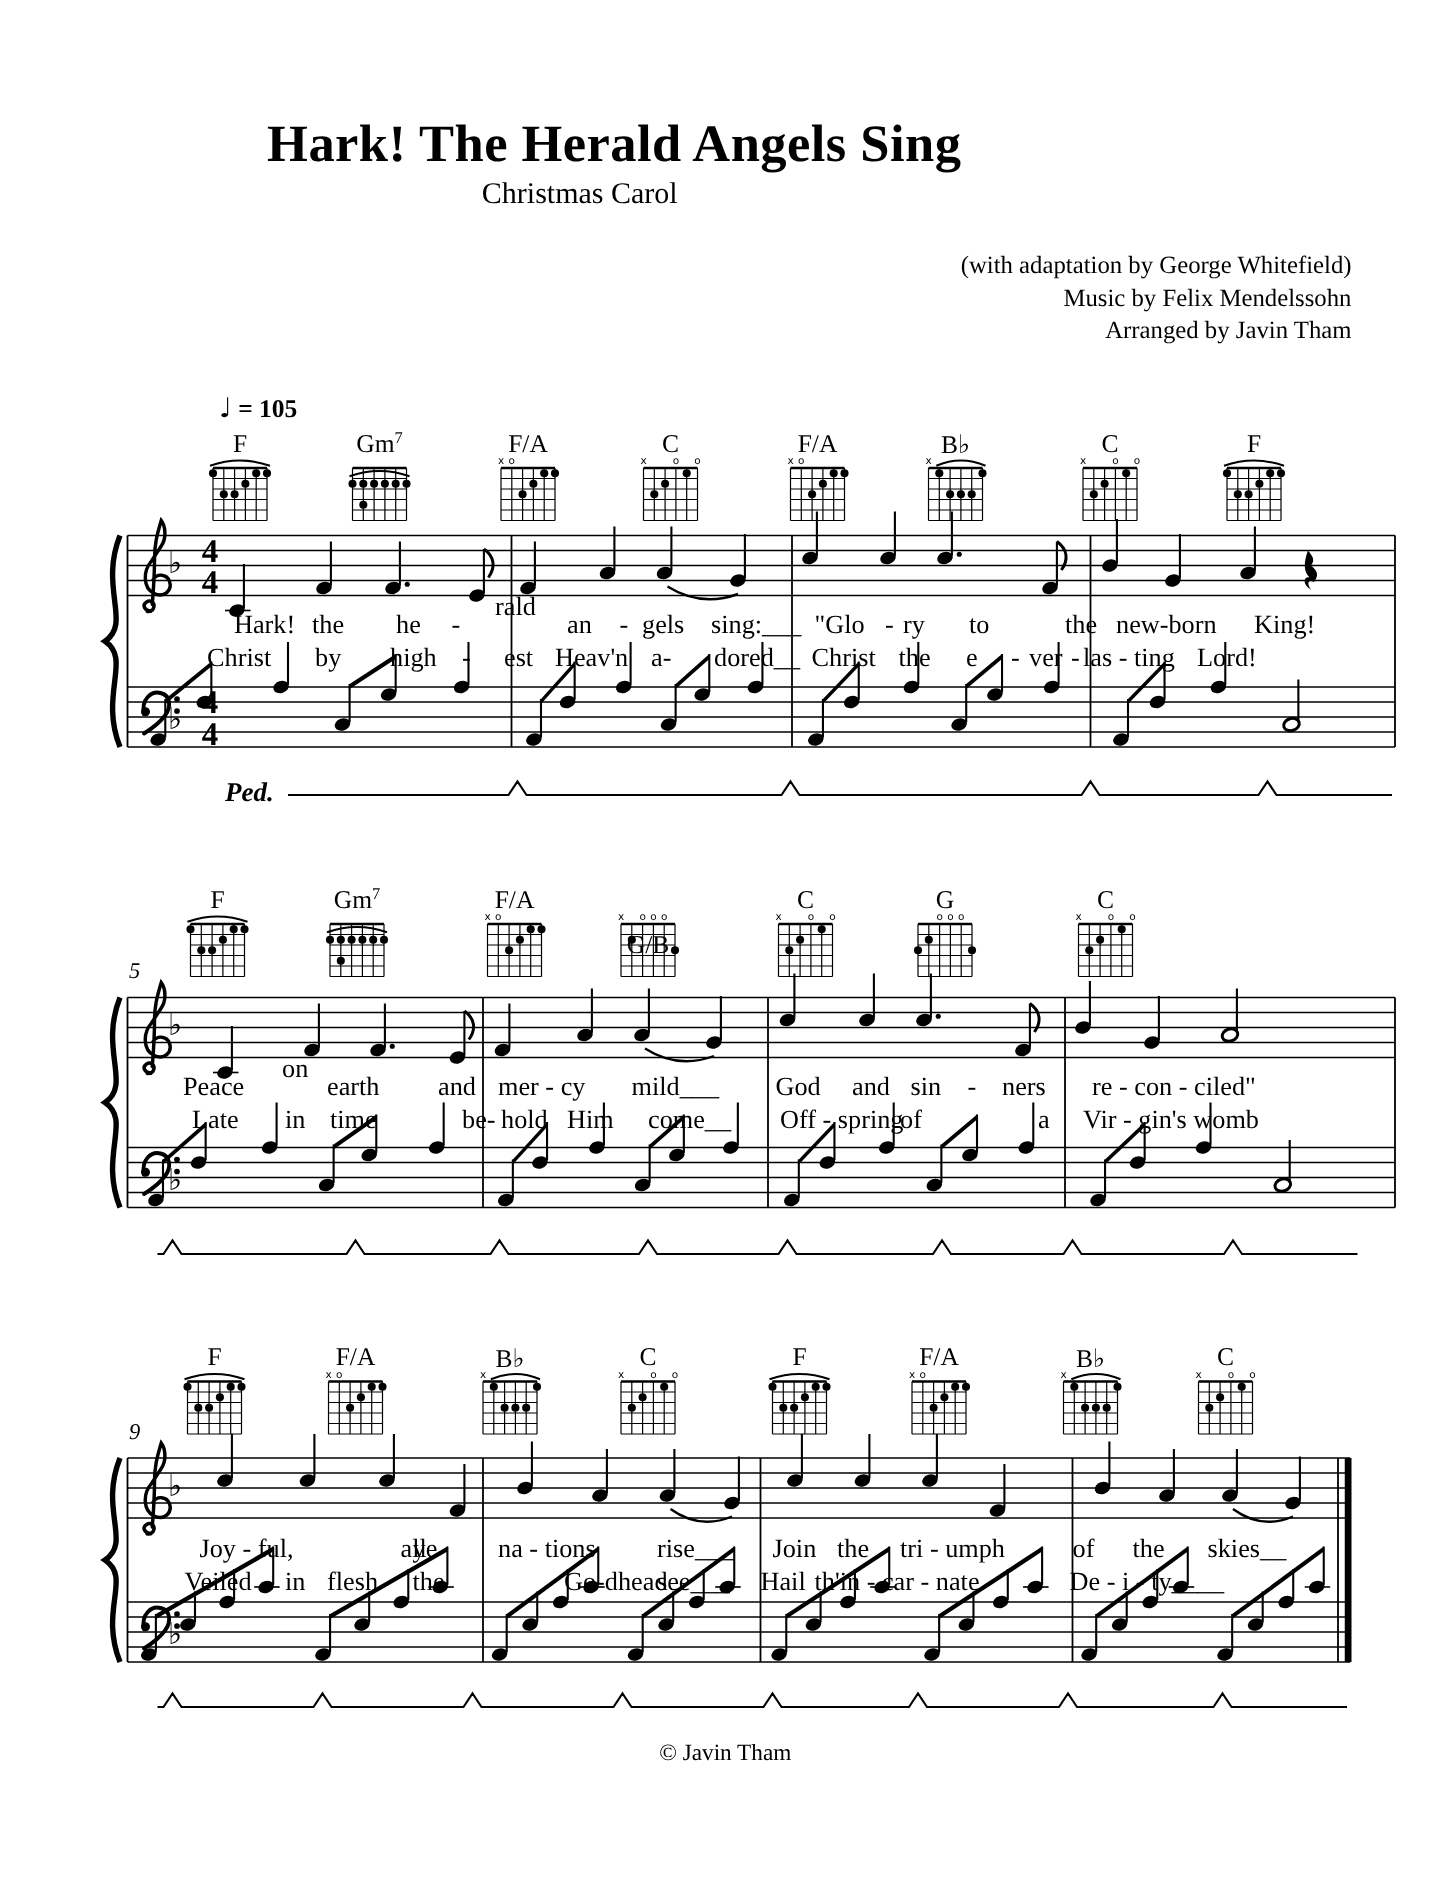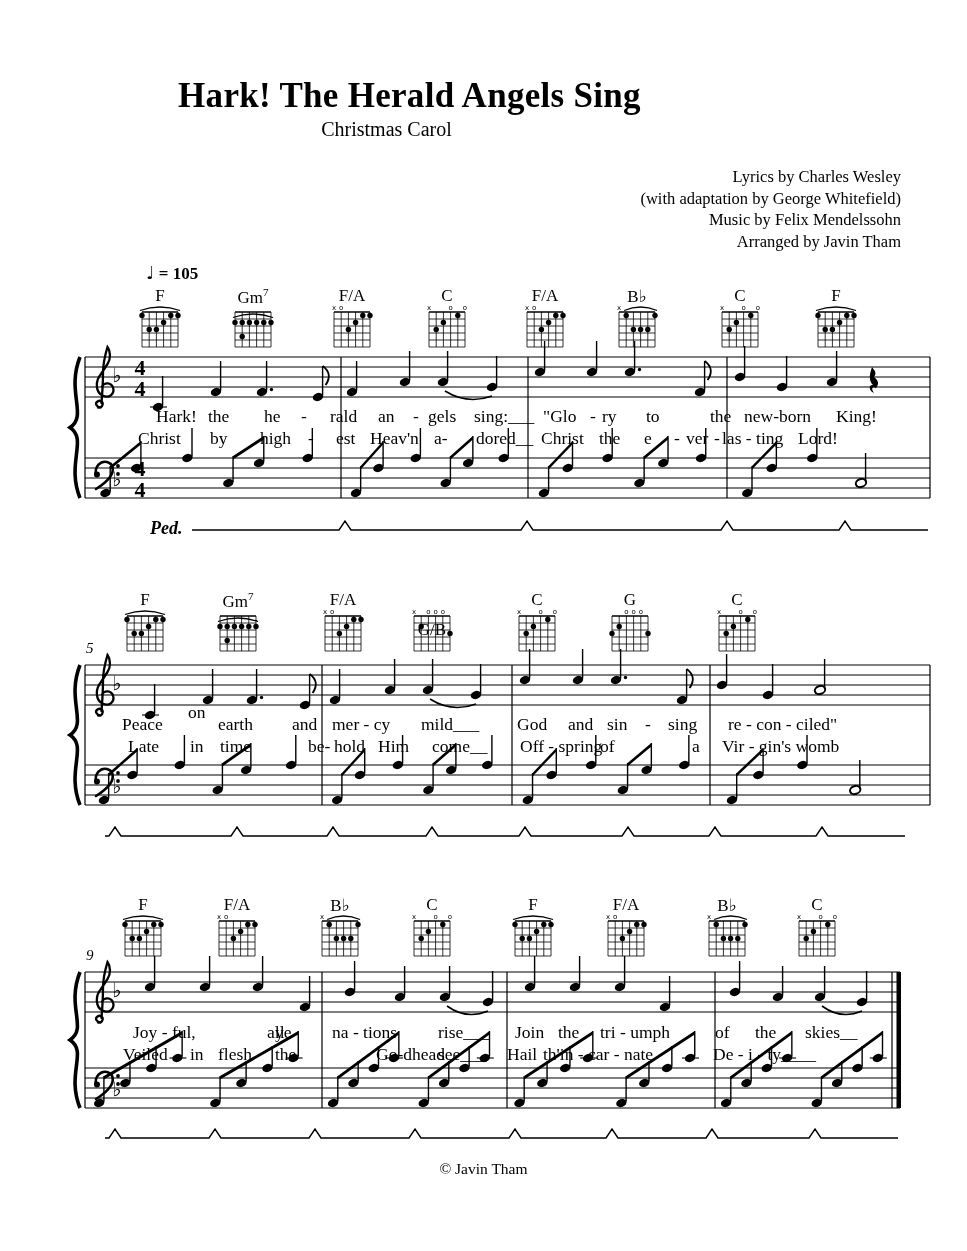--- a/index.html
+++ b/index.html
@@ -18,21 +18,20 @@
   #notation{position:absolute;left:0;top:0;}
   #overlay{position:absolute;left:0;top:0;width:967px;height:1251px;}
 </style>
 </head>
 <body>
 
 <div class="abs title">Hark! The Herald Angels Sing</div>
 <div class="abs subtitle">Christmas Carol</div>
 
 <div class="abs credits">
-  <div>Lyrics by Charles Wesley</div>
   <div>(with adaptation by George Whitefield)</div>
   <div>Music by Felix Mendelssohn</div>
   <div>Arranged by Javin Tham</div>
 </div>
 
 <div class="abs tempo">
   <span class="notesym">♩</span>
   <span>= 105</span>
 </div>
 
@@ -852,21 +851,21 @@
     <span class="abs chord-name" style="left: 352px; top: 286px;">F/A</span>
     <span class="abs chord-name" style="left: 447px; top: 286px;">C</span>
     <span class="abs chord-name" style="left: 545px; top: 286px;">F/A</span>
     <span class="abs chord-name" style="left: 637px; top: 286px;">B♭</span>
     <span class="abs chord-name" style="left: 740px; top: 286px;">C</span>
     <span class="abs chord-name" style="left: 836px; top: 286px;">F</span>
     <span class="abs lyric" style="left: 156px; top: 406px;">Hark!</span>
     <span class="abs lyric" style="left: 208px; top: 406px;">the</span>
     <span class="abs lyric" style="left: 264px; top: 406px;">he</span>
     <span class="abs lyric" style="left: 301px; top: 406px;">-</span>
-    <span class="abs lyric" style="left: 330px; top: 406px;">rald</span>
+    <span class="abs lyric" style="left: 330px; top: 394px;">rald</span>
     <span class="abs lyric" style="left: 378px; top: 406px;">an</span>
     <span class="abs lyric" style="left: 413px; top: 406px;">-</span>
     <span class="abs lyric" style="left: 428px; top: 406px;">gels</span>
     <span class="abs lyric" style="left: 474px; top: 406px;">sing:___</span>
     <span class="abs lyric" style="left: 543px; top: 406px;">"Glo</span>
     <span class="abs lyric" style="left: 590px; top: 406px;">-</span>
     <span class="abs lyric" style="left: 602px; top: 406px;">ry</span>
     <span class="abs lyric" style="left: 646px; top: 406px;">to</span>
     <span class="abs lyric" style="left: 710px; top: 406px;">the</span>
     <span class="abs lyric" style="left: 744px; top: 406px;">new-born</span>
@@ -898,21 +897,21 @@
     <span class="abs lyric" style="left: 122px; top: 714px;">Peace</span>
     <span class="abs lyric" style="left: 188px; top: 686px; margin-top: 16px;">on</span>
     <span class="abs lyric" style="left: 218px; top: 714px;">earth</span>
     <span class="abs lyric" style="left: 292px; top: 714px;">and</span>
     <span class="abs lyric" style="left: 332px; top: 714px;">mer - cy</span>
     <span class="abs lyric" style="left: 421px; top: 714px;">mild___</span>
     <span class="abs lyric" style="left: 517px; top: 714px;">God</span>
     <span class="abs lyric" style="left: 568px; top: 714px;">and</span>
     <span class="abs lyric" style="left: 607px; top: 714px;">sin</span>
     <span class="abs lyric" style="left: 645px; top: 714px;">-</span>
-    <span class="abs lyric" style="left: 668px; top: 714px;">sing</span>
+    <span class="abs lyric" style="left: 668px; top: 714px;">ners</span>
     <span class="abs lyric" style="left: 728px; top: 714px;">re - con - ciled"</span>
     <span class="abs lyric" style="left: 128px; top: 736px;">Late</span>
     <span class="abs lyric" style="left: 190px; top: 736px;">in</span>
     <span class="abs lyric" style="left: 220px; top: 736px;">time</span>
     <span class="abs lyric" style="left: 308px; top: 736px;">be-</span>
     <span class="abs lyric" style="left: 334px; top: 736px;">hold</span>
     <span class="abs lyric" style="left: 378px; top: 736px;">Him</span>
     <span class="abs lyric" style="left: 432px; top: 736px;">come__</span>
     <span class="abs lyric" style="left: 520px; top: 736px;">Off - spring</span>
     <span class="abs lyric" style="left: 600px; top: 736px;">of</span>

